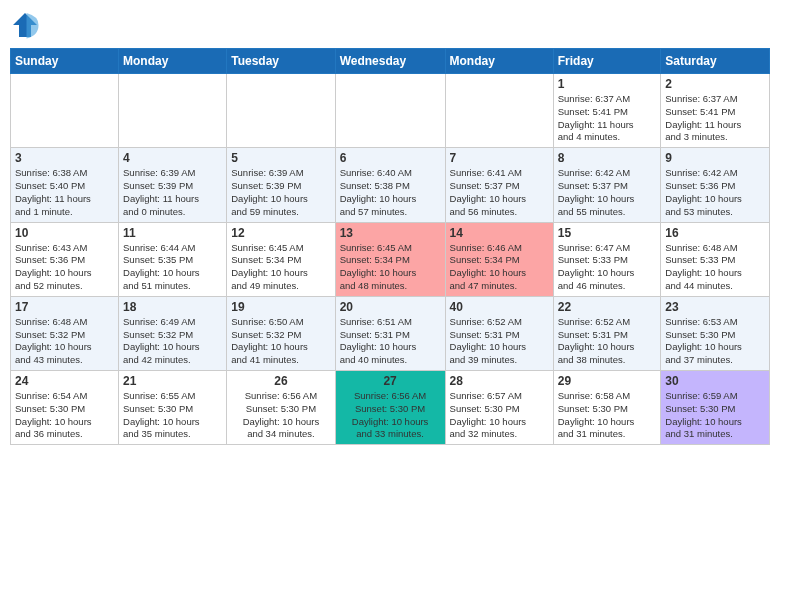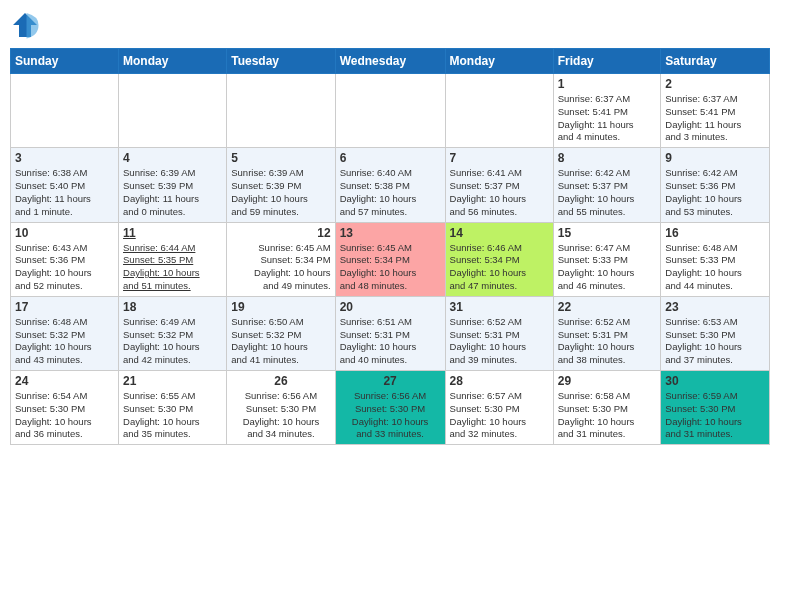--- a/index.html
+++ b/index.html
@@ -173,33 +173,33 @@
           <td style="background: rgb(238, 244, 251);">
             <span class="day-num">9</span>
             <div class="cell-content">Sunrise: 6:42 AM<br>Sunset: 5:36 PM<br>Daylight: 10 hours<br>and 53 minutes.</div>
           </td>
         </tr>
         <tr>
           <td style="background: rgb(255, 255, 255);">
             <span class="day-num">10</span>
             <div class="cell-content">Sunrise: 6:43 AM<br>Sunset: 5:36 PM<br>Daylight: 10 hours<br>and 52 minutes.</div>
           </td>
-          <td style="background: rgb(255, 255, 255); text-decoration: underline;">
+          <td style="background: rgb(255, 255, 255);">
             <span class="day-num">11</span>
             <div class="cell-content">Sunrise: 6:44 AM<br>Sunset: 5:35 PM<br>Daylight: 10 hours<br>and 51 minutes.</div>
           </td>
-          <td style="background: rgb(255, 255, 255); text-align: right;">
+          <td style="background: rgb(255, 255, 255);">
             <span class="day-num">12</span>
             <div class="cell-content">Sunrise: 6:45 AM<br>Sunset: 5:34 PM<br>Daylight: 10 hours<br>and 49 minutes.</div>
           </td>
           <td style="background: #fca5a5;">
             <span class="day-num">13</span>
             <div class="cell-content">Sunrise: 6:45 AM<br>Sunset: 5:34 PM<br>Daylight: 10 hours<br>and 48 minutes.</div>
           </td>
-          <td style="background: #bef264;">
+          <td style="background: #fca5a5;">
             <span class="day-num">14</span>
             <div class="cell-content">Sunrise: 6:46 AM<br>Sunset: 5:34 PM<br>Daylight: 10 hours<br>and 47 minutes.</div>
           </td>
           <td style="background: rgb(255, 255, 255);">
             <span class="day-num">15</span>
             <div class="cell-content">Sunrise: 6:47 AM<br>Sunset: 5:33 PM<br>Daylight: 10 hours<br>and 46 minutes.</div>
           </td>
           <td style="background: rgb(255, 255, 255);">
             <span class="day-num">16</span>
             <div class="cell-content">Sunrise: 6:48 AM<br>Sunset: 5:33 PM<br>Daylight: 10 hours<br>and 44 minutes.</div>
@@ -216,21 +216,21 @@
           </td>
           <td style="background: rgb(238, 244, 251);">
             <span class="day-num">19</span>
             <div class="cell-content">Sunrise: 6:50 AM<br>Sunset: 5:32 PM<br>Daylight: 10 hours<br>and 41 minutes.</div>
           </td>
           <td style="background: rgb(238, 244, 251);">
             <span class="day-num">20</span>
             <div class="cell-content">Sunrise: 6:51 AM<br>Sunset: 5:31 PM<br>Daylight: 10 hours<br>and 40 minutes.</div>
           </td>
           <td style="background: rgb(238, 244, 251);">
-            <span class="day-num">31</span>
+            <span class="day-num">40</span>
             <div class="cell-content">Sunrise: 6:52 AM<br>Sunset: 5:31 PM<br>Daylight: 10 hours<br>and 39 minutes.</div>
           </td>
           <td style="background: rgb(238, 244, 251);">
             <span class="day-num">22</span>
             <div class="cell-content">Sunrise: 6:52 AM<br>Sunset: 5:31 PM<br>Daylight: 10 hours<br>and 38 minutes.</div>
           </td>
           <td style="background: rgb(238, 244, 251);">
             <span class="day-num">23</span>
             <div class="cell-content">Sunrise: 6:53 AM<br>Sunset: 5:30 PM<br>Daylight: 10 hours<br>and 37 minutes.</div>
           </td>
@@ -253,20 +253,20 @@
             <div class="cell-content">Sunrise: 6:56 AM<br>Sunset: 5:30 PM<br>Daylight: 10 hours<br>and 33 minutes.</div>
           </td>
           <td style="background: rgb(255, 255, 255);">
             <span class="day-num">28</span>
             <div class="cell-content">Sunrise: 6:57 AM<br>Sunset: 5:30 PM<br>Daylight: 10 hours<br>and 32 minutes.</div>
           </td>
           <td style="background: rgb(255, 255, 255);">
             <span class="day-num">29</span>
             <div class="cell-content">Sunrise: 6:58 AM<br>Sunset: 5:30 PM<br>Daylight: 10 hours<br>and 31 minutes.</div>
           </td>
-          <td style="background: #14b8a6;">
+          <td style="background: #c4b5fd;">
             <span class="day-num">30</span>
             <div class="cell-content">Sunrise: 6:59 AM<br>Sunset: 5:30 PM<br>Daylight: 10 hours<br>and 31 minutes.</div>
           </td>
         </tr>
       </tbody>
   </table>
 </div>
 
 </body></html>

